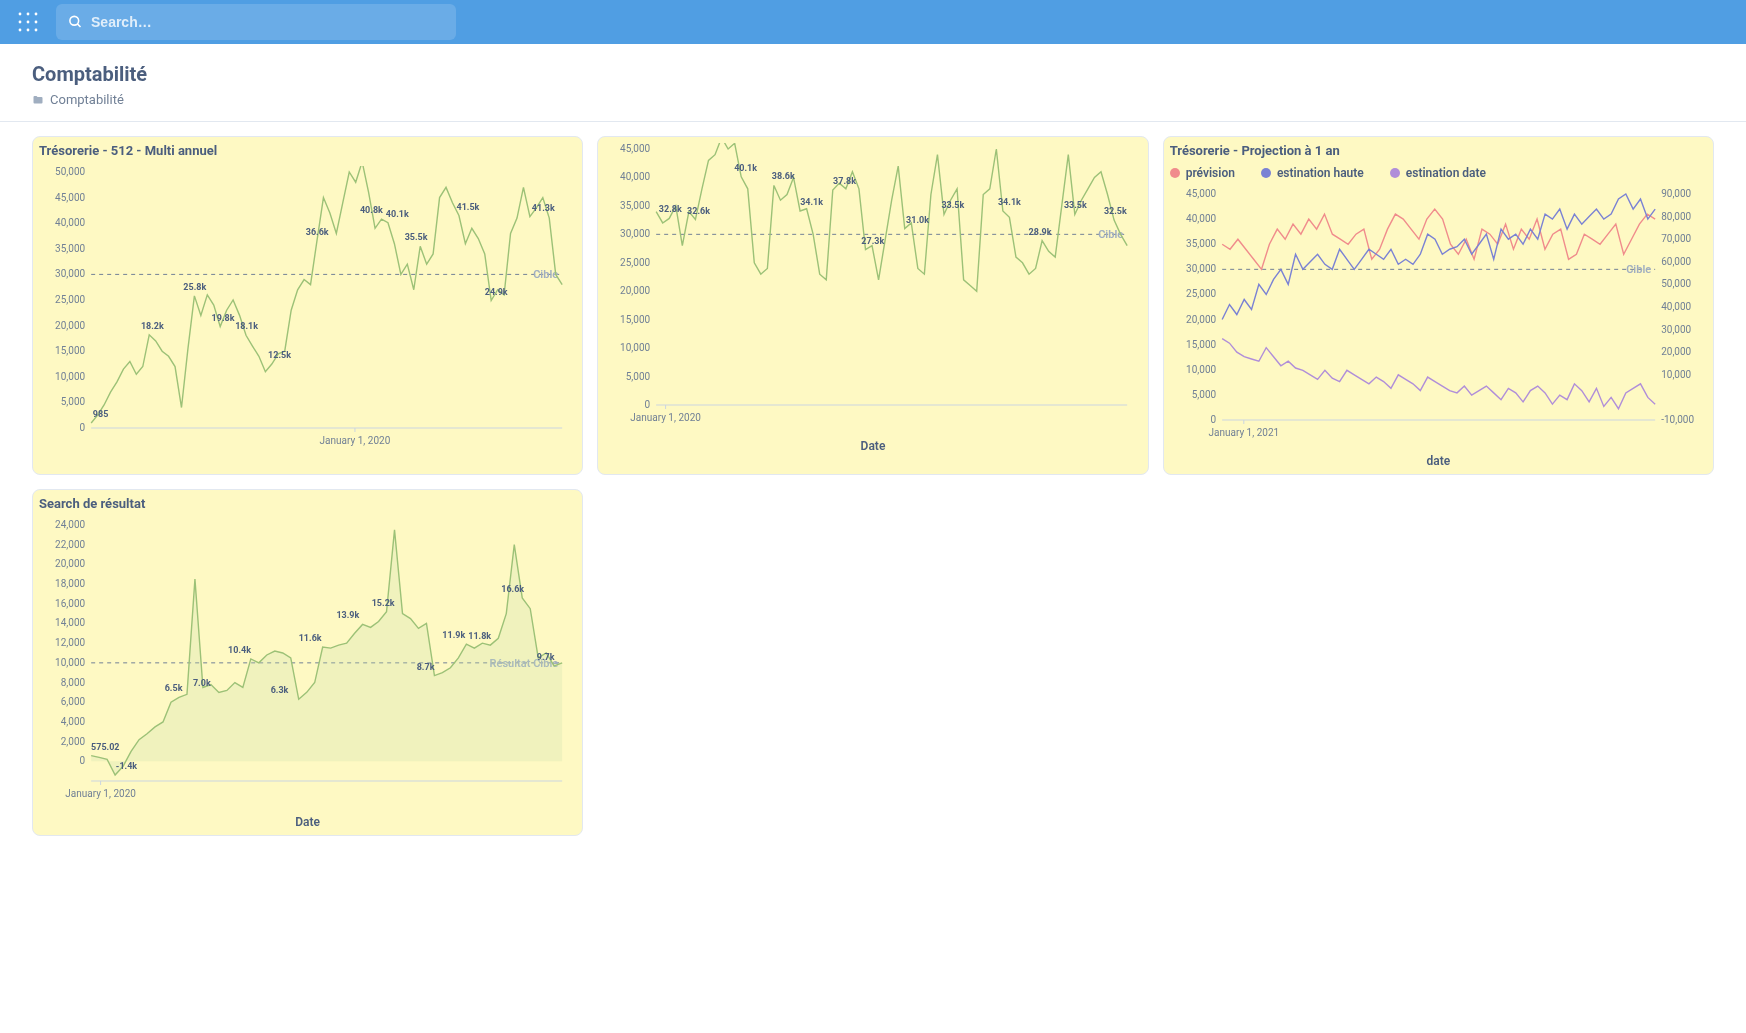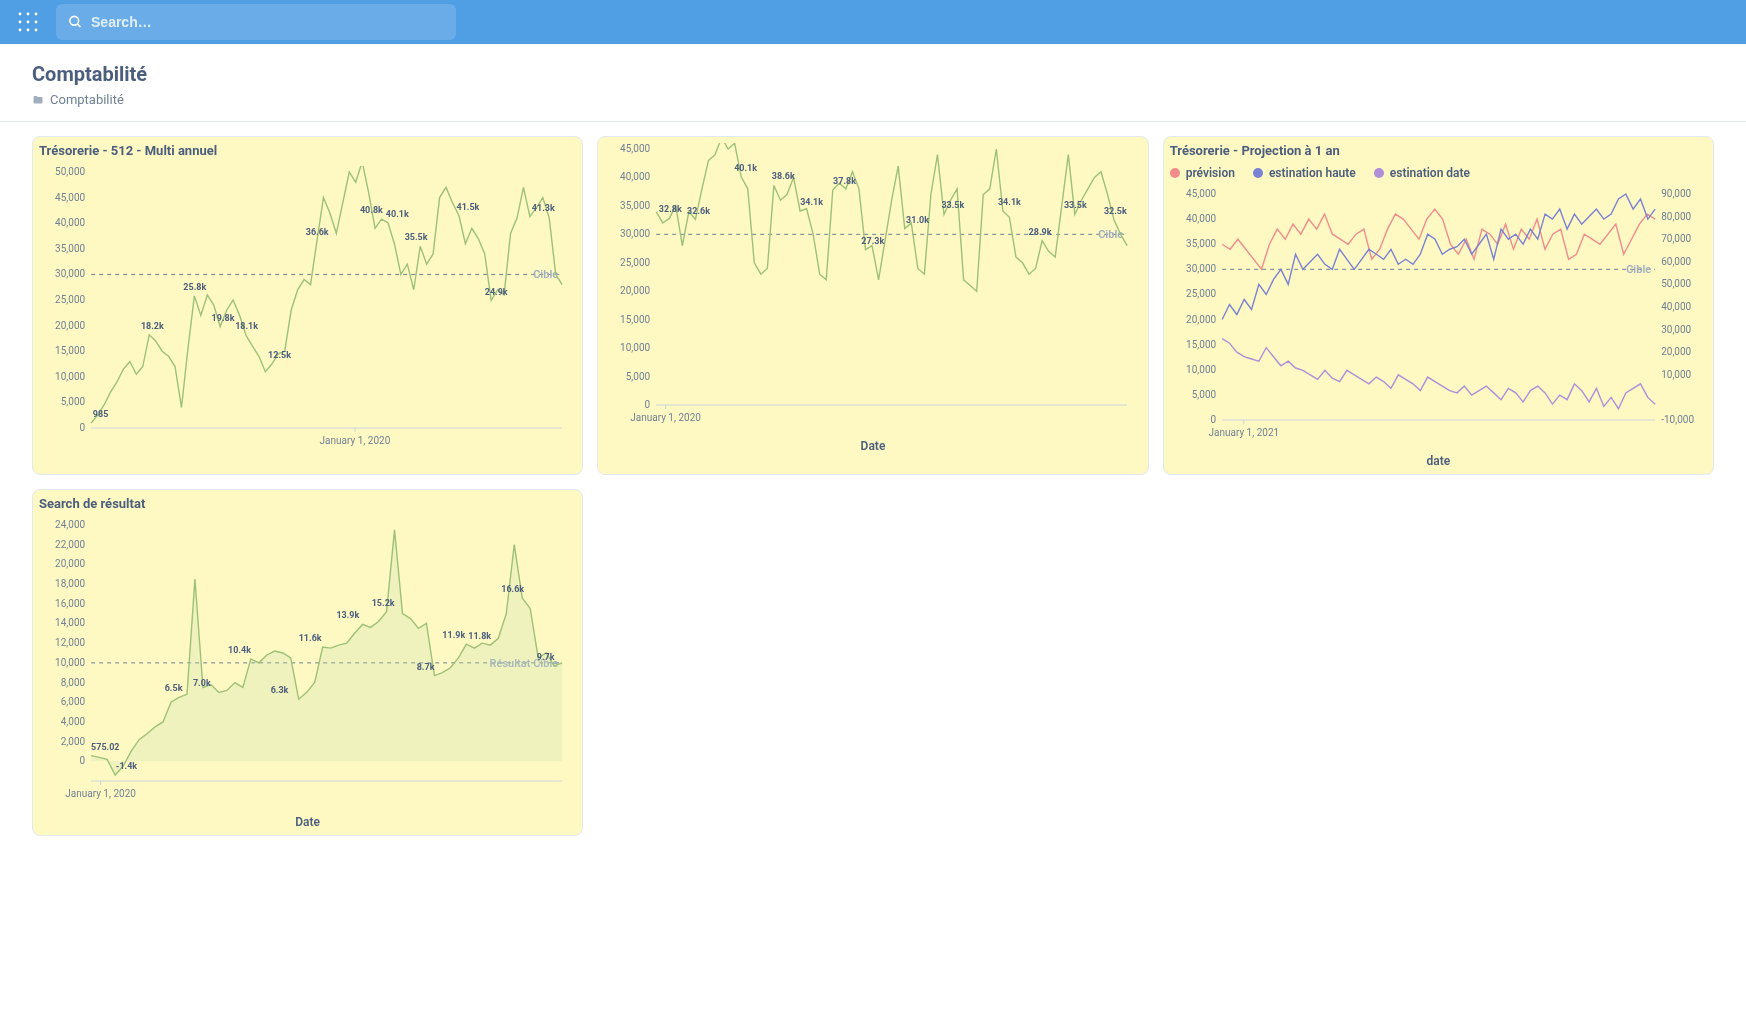--- a/index.html
+++ b/index.html
@@ -10,21 +10,21 @@
 .search-box { background: rgba(255,255,255,0.15); border-radius: 6px; height: 36px; display: flex; align-items: center; padding: 0 12px; width: 400px; cursor: text; }
 .search-box svg { width: 16px; height: 16px; margin-right: 8px; }
 .search-box input { background: transparent; border: none; color: #fff; font-size: 14px; outline: none; width: 100%; }
 .search-box input::placeholder { color: rgba(255,255,255,0.8); font-weight: 600; }
 .title-area { padding: 18px 32px 14px; border-bottom: 1px solid #e2e8f0; }
 .page-title { font-size: 20px; font-weight: 700; color: #4b5e7e; }
 .breadcrumb { display: flex; align-items: center; gap: 6px; margin-top: 6px; font-size: 13px; color: #718096; }
 .dashboard { padding: 14px 32px; display: grid; grid-template-columns: repeat(3, 1fr); gap: 14px; }
 .card { border: 1px solid #e2e8f0; border-radius: 8px; padding: 6px; background: #fef9c3; }
 .card-title { font-size: 13px; font-weight: 700; color: #4b5e7e; margin-bottom: 8px; }
-.legend { display: flex; gap: 18px; margin-bottom: 8px; }
+.legend { display: flex; gap: 26px; margin-bottom: 8px; }
 .legend-item { display: flex; align-items: center; gap: 6px; font-size: 12px; color: #4b5e7e; font-weight: 600; }
 .legend-dot { width: 10px; height: 10px; border-radius: 50%; }
 .chart-wrap { position: relative; }
 .chart-svg { width: 100%; height: 290px; display: block; }
 .axis-label-x { text-align: center; font-size: 12px; color: #4b5e7e; font-weight: 600; margin-top: 6px; }
 .target-line { stroke: #718096; stroke-dasharray: 4 4; stroke-width: 1; }
 .series-line { fill: none; stroke-width: 1.4; }
 .series-area { opacity: 0.25; }
 .data-label { font-size: 9px; font-weight: 700; fill: #4b5e7e; text-anchor: middle; }
 .tick-text { font-size: 10px; fill: #718096; }

